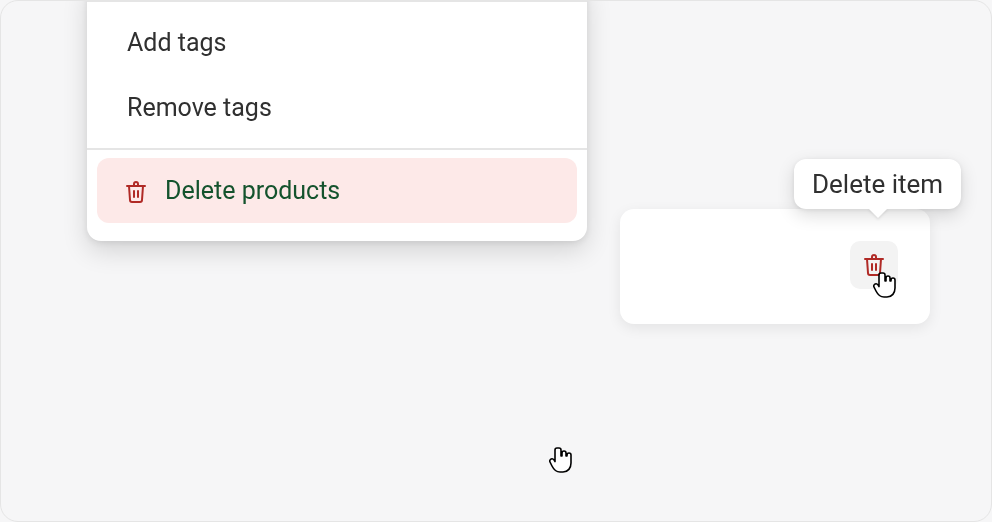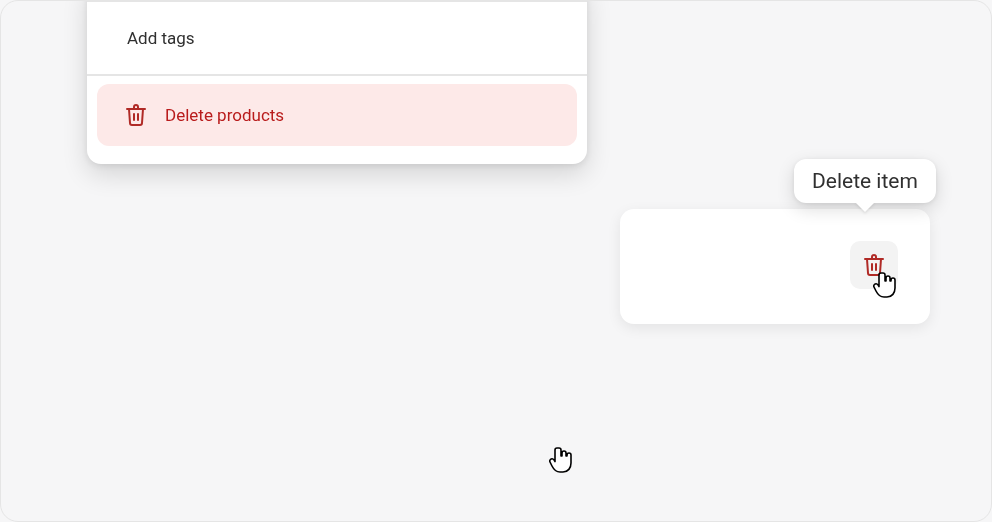--- a/index.html
+++ b/index.html
@@ -30,42 +30,42 @@
   .menu-group {
     padding: 8px 0;
   }
   .menu-divider {
     height: 1px;
     background: #e5e5e5;
     margin: 0;
   }
   .menu-item {
     display: flex;
-    align-items: center;
+    align-items: flex-end;
     gap: 16px;
-    font-size: 17px;
+    font-size: 25px;
     color: #303030;
     padding: 18px 26px;
     cursor: pointer;
     border-radius: 12px;
     margin: 0 10px;
   }
   .menu-item.no-icon {
     padding-left: 30px;
   }
   .menu-item .icon {
     width: 26px;
     height: 26px;
     display: flex;
     align-items: center;
     justify-content: center;
     flex: 0 0 26px;
   }
   .menu-item.danger {
-    color: #b91c1c;
+    color: #14532d;
     background: #fde9e8;
   }
   .menu-item.danger .icon svg { stroke: #b02a26; }
 
   
   .card {
     position: absolute;
     left: 619px;
     top: 208px;
     width: 310px;
@@ -89,21 +89,21 @@
   }
   .card-delete-button svg { stroke: #b02a26; }
 
   .tooltip {
     position: absolute;
     left: 793px;
     top: 158px;
     background: #ffffff;
     border-radius: 12px;
     padding: 10px 18px;
-    font-size: 21px;
+    font-size: 26px;
     color: #303030;
     box-shadow: 0 6px 18px rgba(0,0,0,0.14), 0 1px 4px rgba(0,0,0,0.08);
     white-space: nowrap;
   }
   .tooltip::after {
     content: "";
     position: absolute;
     left: 50%;
     transform: translateX(-50%);
     bottom: -9px;
@@ -128,20 +128,23 @@
 </head>
 <body>
 
 <div class="menu">
 
   <div class="menu-divider" style="margin-top:20px;"></div>
 
   <div class="menu-group">
     <div class="menu-item no-icon">
       <span>Add tags</span>
+    </div>
+    <div class="menu-item no-icon">
+      <span>Remove tags</span>
     </div>
   </div>
 
   <div class="menu-divider"></div>
 
 
   <div class="menu-divider"></div>
 
   <div class="menu-group">
     <div class="menu-item danger">

